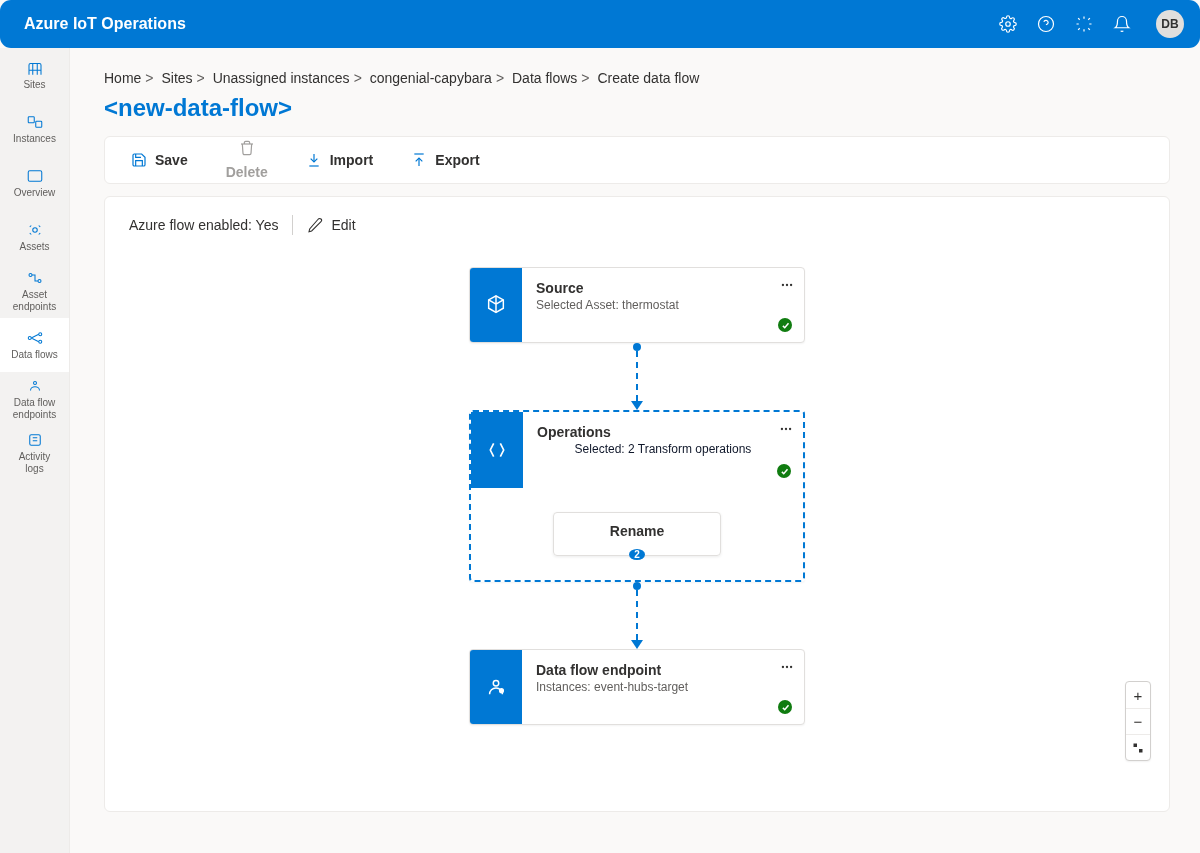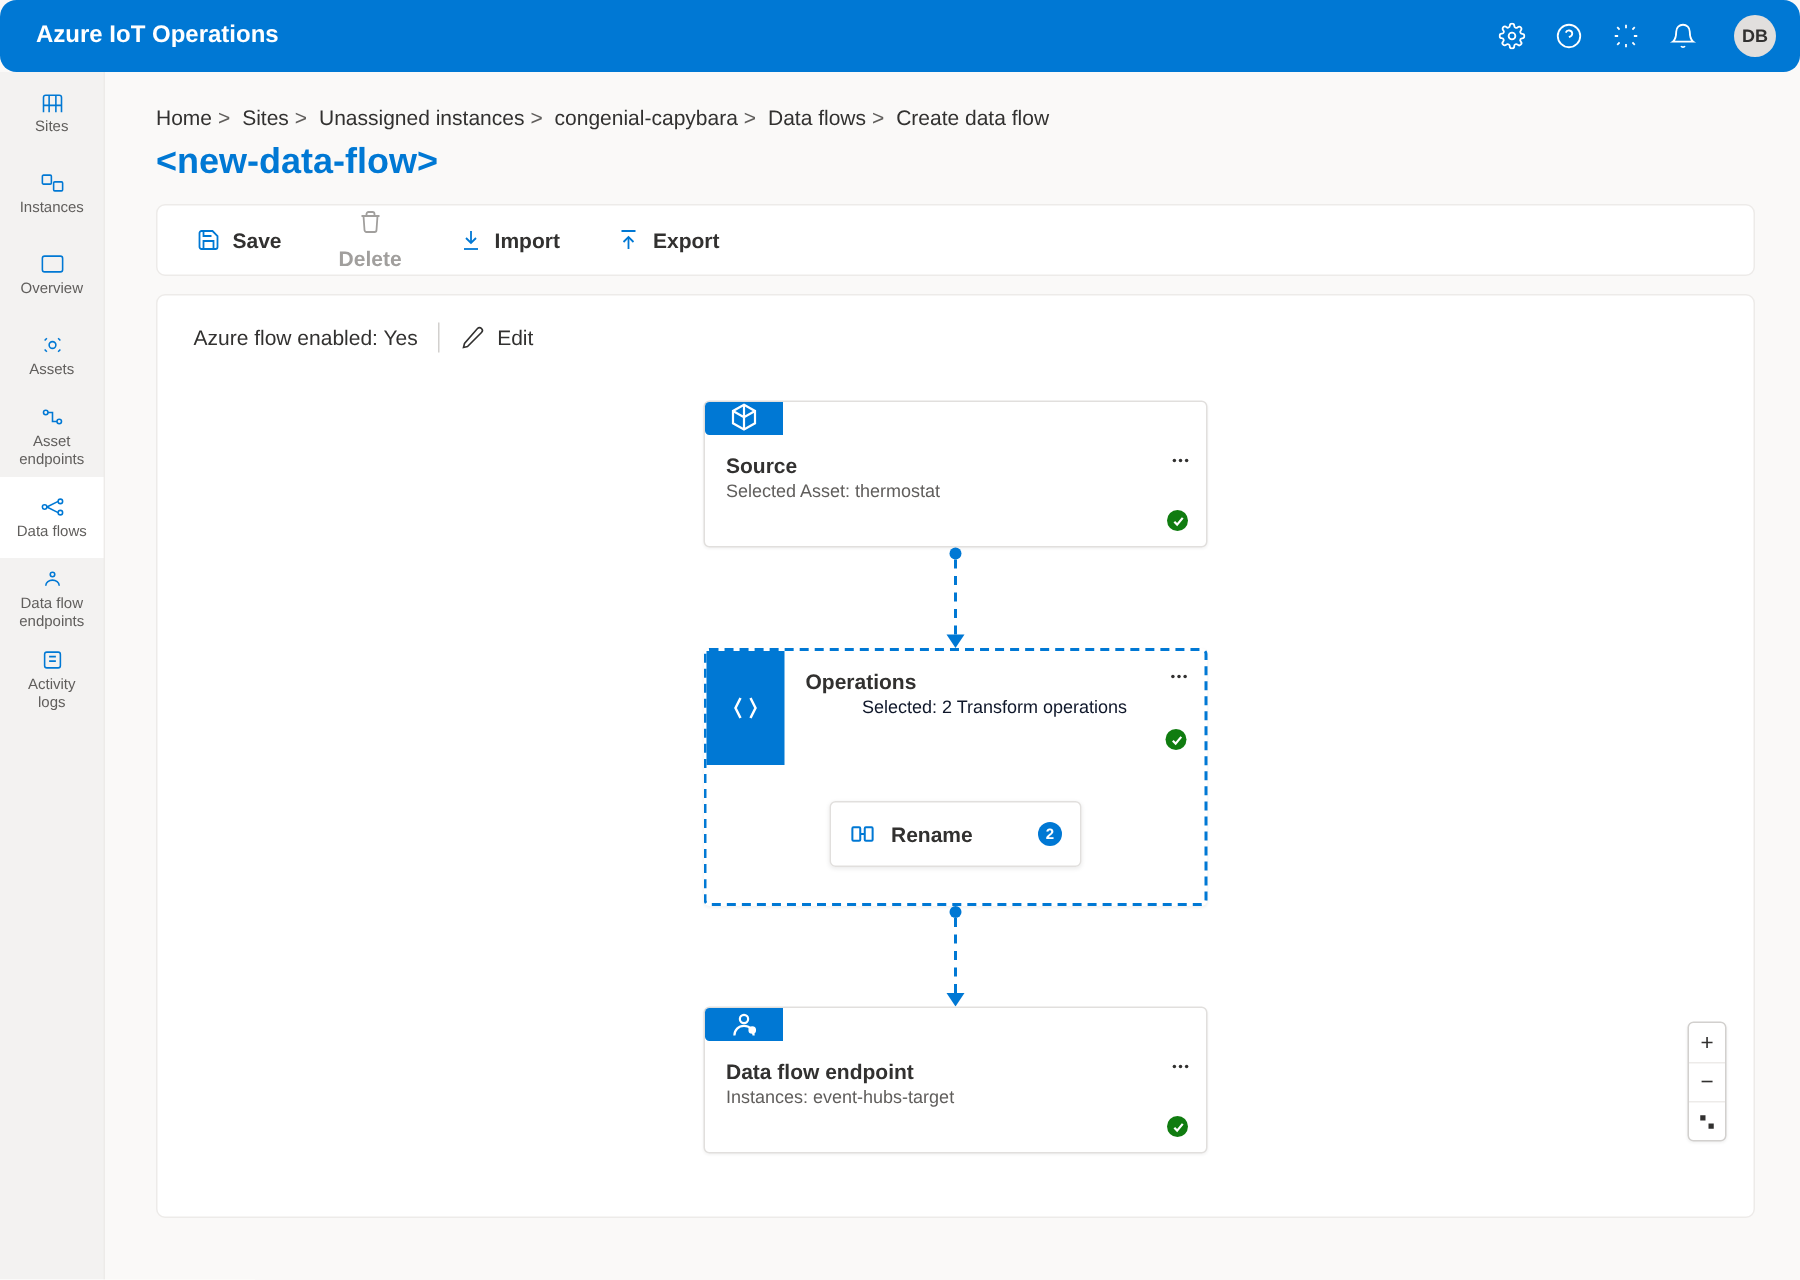--- a/index.html
+++ b/index.html
@@ -31,35 +31,35 @@
   .tbtn.disabled { color: #a19f9d; cursor: default; flex-direction: column; }
   .tbtn.disabled svg { color: #a19f9d; }
 
   .canvas { background: #fff; border: 1px solid #edebe9; border-radius: 6px; height: 616px; position: relative; }
   .status-row { display: flex; align-items: center; gap: 14px; padding: 18px 24px; font-size: 14px; }
   .status-div { width: 1px; height: 20px; background: #d2d0ce; }
   .edit-btn { display: flex; align-items: center; gap: 8px; cursor: pointer; }
 
   .flow { position: absolute; left: 0; right: 0; top: 70px; display: flex; flex-direction: column; align-items: center; }
 
-  .node { width: 336px; border: 1px solid #e1dfdd; border-radius: 4px; display: flex; background: #fff; box-shadow: 0 1px 2px rgba(0,0,0,0.05); cursor: pointer; flex-direction: column; }
+  .node { width: 336px; border: 1px solid #e1dfdd; border-radius: 4px; display: flex; background: #fff; box-shadow: 0 1px 2px rgba(0,0,0,0.05); cursor: pointer; }
   .node-ico { width: 52px; background: #0078d4; border-radius: 3px 0 0 3px; display: flex; align-items: center; justify-content: center; }
   .node-body { flex: 1; padding: 12px 14px; position: relative; min-height: 74px; }
   .node-title { font-weight: 600; font-size: 14px; margin-bottom: 2px; }
   .node-sub { font-size: 12px; color: #605e5c; }
   .node-more { position: absolute; top: 10px; right: 10px; cursor: pointer; color: #323130; }
   .node-check { position: absolute; bottom: 10px; right: 12px; width: 14px; height: 14px; border-radius: 50%; background: #107c10; display: flex; align-items: center; justify-content: center; }
 
   .transform-wrap { width: 336px; border: 2px dashed #0078d4; border-radius: 4px; background: #fff; padding-bottom: 24px; box-shadow: 0 1px 2px rgba(0,0,0,0.05); }
   .transform-head { display: flex; cursor: pointer; }
   .t-ico { width: 52px; height: 76px; background: #0078d4; display: flex; align-items: center; justify-content: center; }
   .t-body { flex: 1; padding: 12px 14px; position: relative; }
   .t-title { font-weight: 600; font-size: 14px; margin-bottom: 2px; }
   .t-sub { font-size: 12px; color: #0f172a; text-align: center; }
-  .op-chip { margin: 24px auto 0; width: 168px; height: 44px; border: 1px solid #e1dfdd; border-radius: 4px; box-shadow: 0 1px 3px rgba(0,0,0,0.08); display: flex; align-items: center; padding: 0 12px; gap: 10px; cursor: pointer; }
+  .op-chip { margin: 24px auto 0; width: 168px; height: 44px; border: 1px solid #e1dfdd; border-radius: 4px; box-shadow: 0 1px 3px rgba(0,0,0,0.08); display: flex; align-items: center; padding: 0 12px; gap: 10px; cursor: pointer; flex-direction: column; }
   .op-chip .lbl { flex: 1; font-weight: 600; font-size: 14px; }
   .badge { width: 16px; height: 16px; border-radius: 50%; background: #0078d4; color: #fff; font-size: 10px; font-weight: 600; display: flex; align-items: center; justify-content: center; }
 
   .connector { height: 67px; width: 2px; display: flex; flex-direction: column; align-items: center; }
   .c-dot { width: 8px; height: 8px; border-radius: 50%; background: #0078d4; }
   .c-line { flex: 1; width: 0; border-left: 2px dashed #0078d4; }
   .c-arrow { width: 0; height: 0; border-left: 6px solid transparent; border-right: 6px solid transparent; border-top: 9px solid #0078d4; }
 
   .zoom-ctl { position: absolute; right: 18px; bottom: 50px; width: 26px; border: 1px solid #d2d0ce; border-radius: 4px; background: #fff; display: flex; flex-direction: column; box-shadow: 0 1px 2px rgba(0,0,0,0.06); }
   .zoom-ctl button { height: 26px; border: none; background: none; cursor: pointer; font-size: 15px; color: #323130; display: flex; align-items: center; justify-content: center; }

